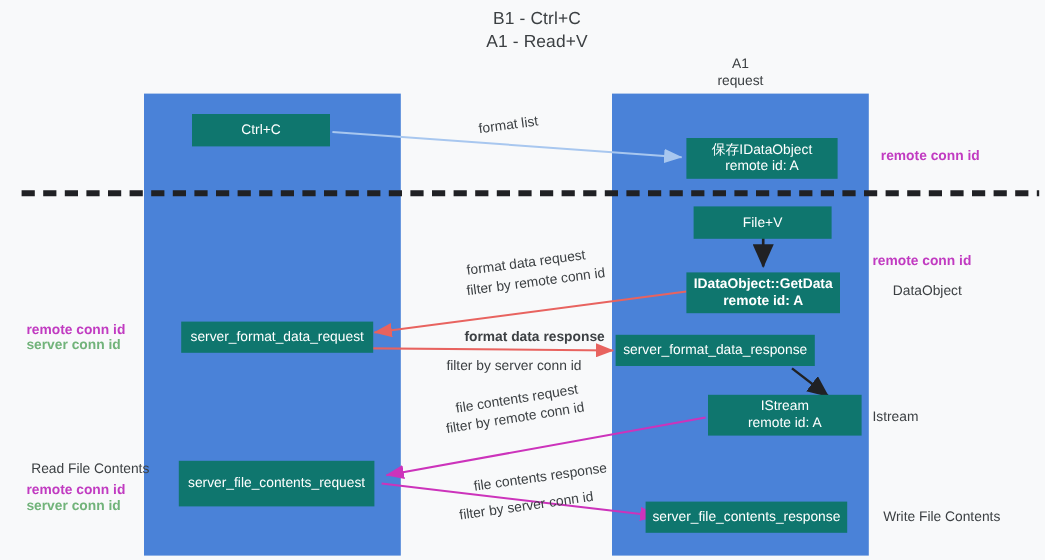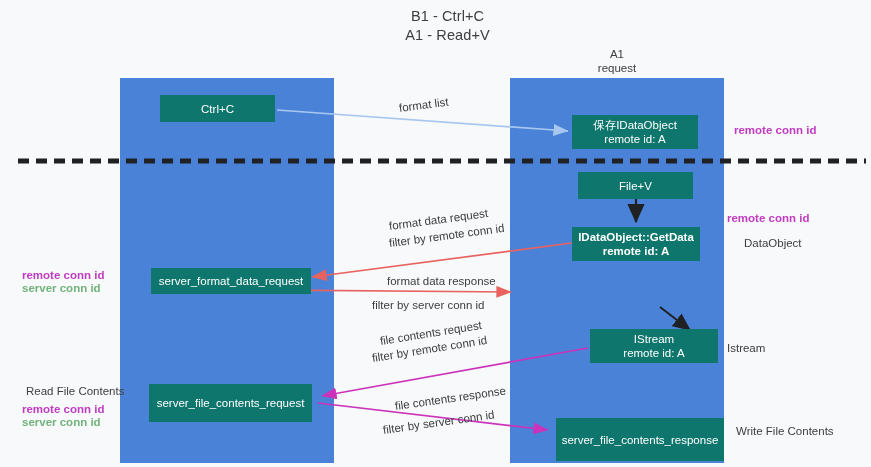--- a/index.html
+++ b/index.html
@@ -154,46 +154,49 @@
 
   <div class="node orange" style="left:572px; top:227px; width:128px; height:34px;font-weight:bold;">
     <span>IDataObject::GetData</span>
     <span>remote id: A</span>
   </div>
 
   <div class="node orange" style="left:151px; top:268px; width:160px; height:26px;">
     <span>server_format_data_request</span>
   </div>
 
+  <div class="node orange" style="left:513px; top:279px; width:166px; height:26px;">
+    <span>server_format_data_response</span>
+  </div>
 
   <div class="node orange" style="left:590px; top:329px; width:128px; height:34px;">
     <span>IStream</span>
     <span>remote id: A</span>
   </div>
 
   <div class="node orange" style="left:149px; top:384px; width:163px; height:38px;">
     <span>server_file_contents_request</span>
   </div>
 
-  <div class="node orange" style="left:556px; top:418px; width:168px; height:43px;justify-content:center;">
+  <div class="node orange" style="left:538px; top:418px; width:168px; height:26px;justify-content:center;">
     <span>server_file_contents_response</span>
   </div>
 
   <div class="lbl rot-a" style="left:399px; top:101px;">
     <span>format list</span>
   </div>
 
   <div class="lbl rot-a" style="left:389px; top:219px;">
     <span>format data request</span>
   </div>
   <div class="lbl rot-a" style="left:389px; top:236px;">
     <span>filter by </span><span class="purple">remote conn id</span>
   </div>
 
-  <div class="lbl" style="left:387px; top:274px;">
+  <div class="lbl" style="left:387px; top:274px;font-weight:bold;">
     <span>format data response</span>
   </div>
   <div class="lbl" style="left:372px; top:298px;">
     <span>filter by </span><span class="purple">server conn id</span>
   </div>
 
   <div class="lbl rot-b" style="left:380px; top:334px;">
     <span>file contents request</span>
   </div>
   <div class="lbl rot-b" style="left:372px; top:351px;">

